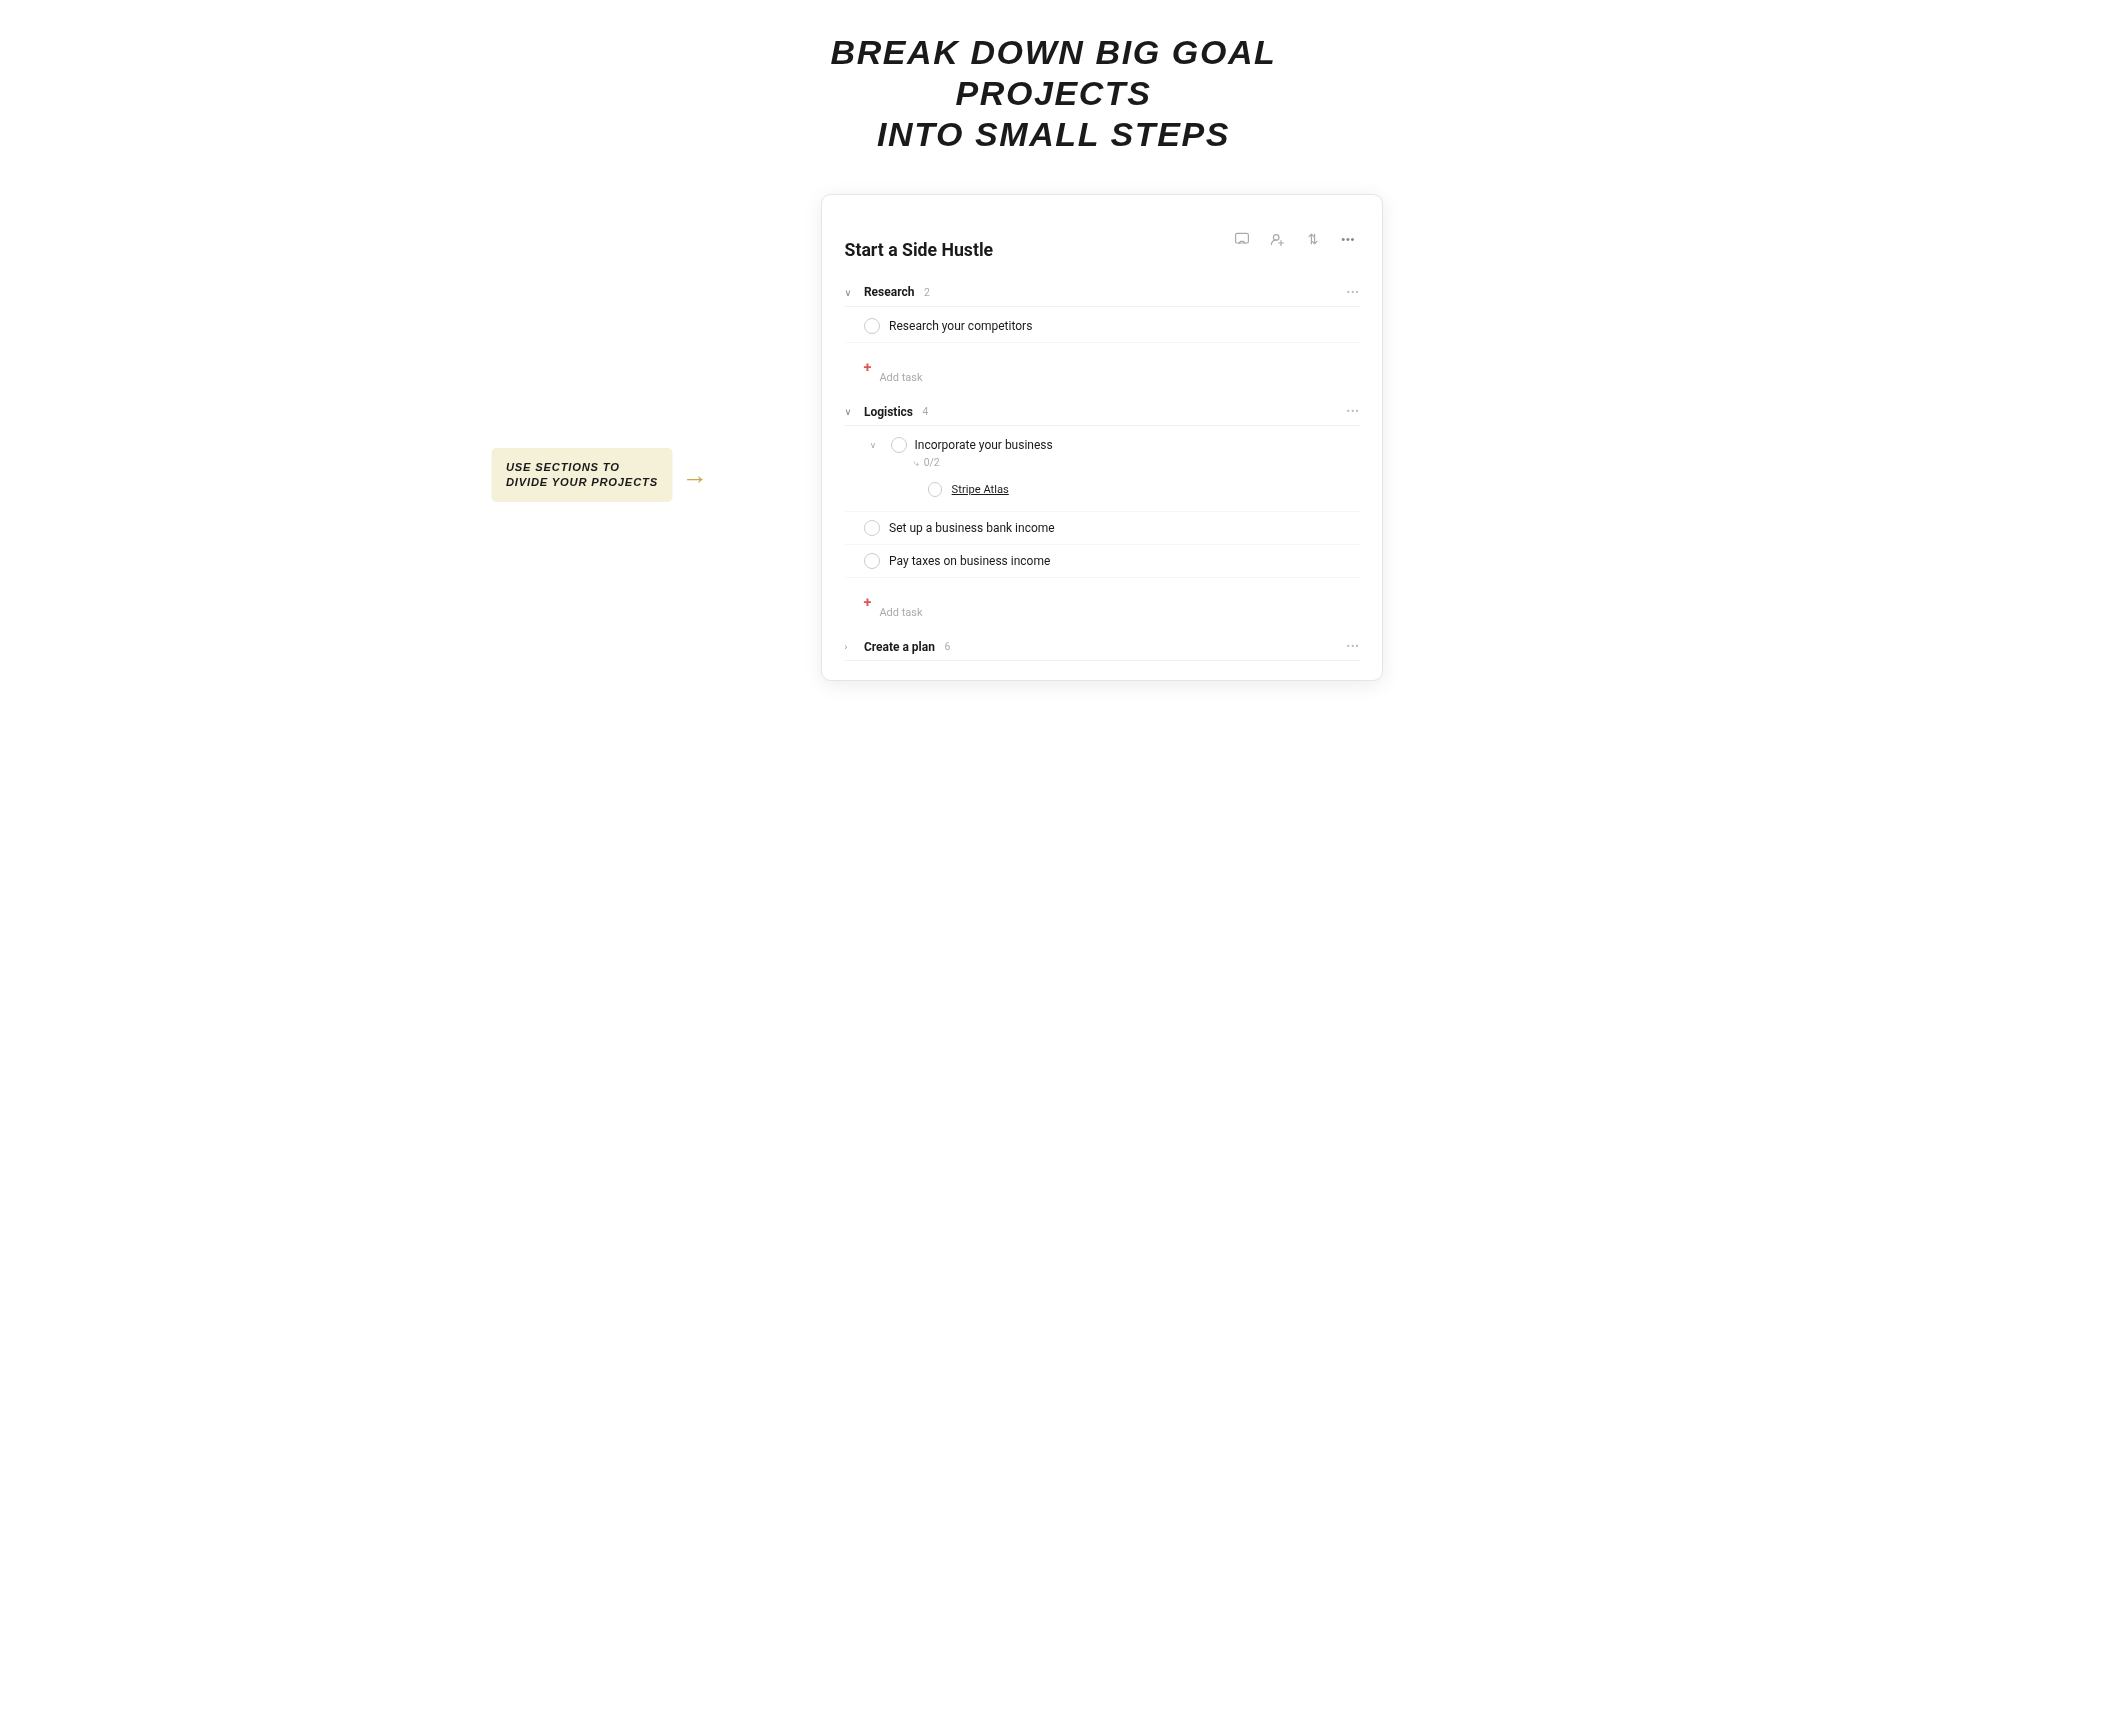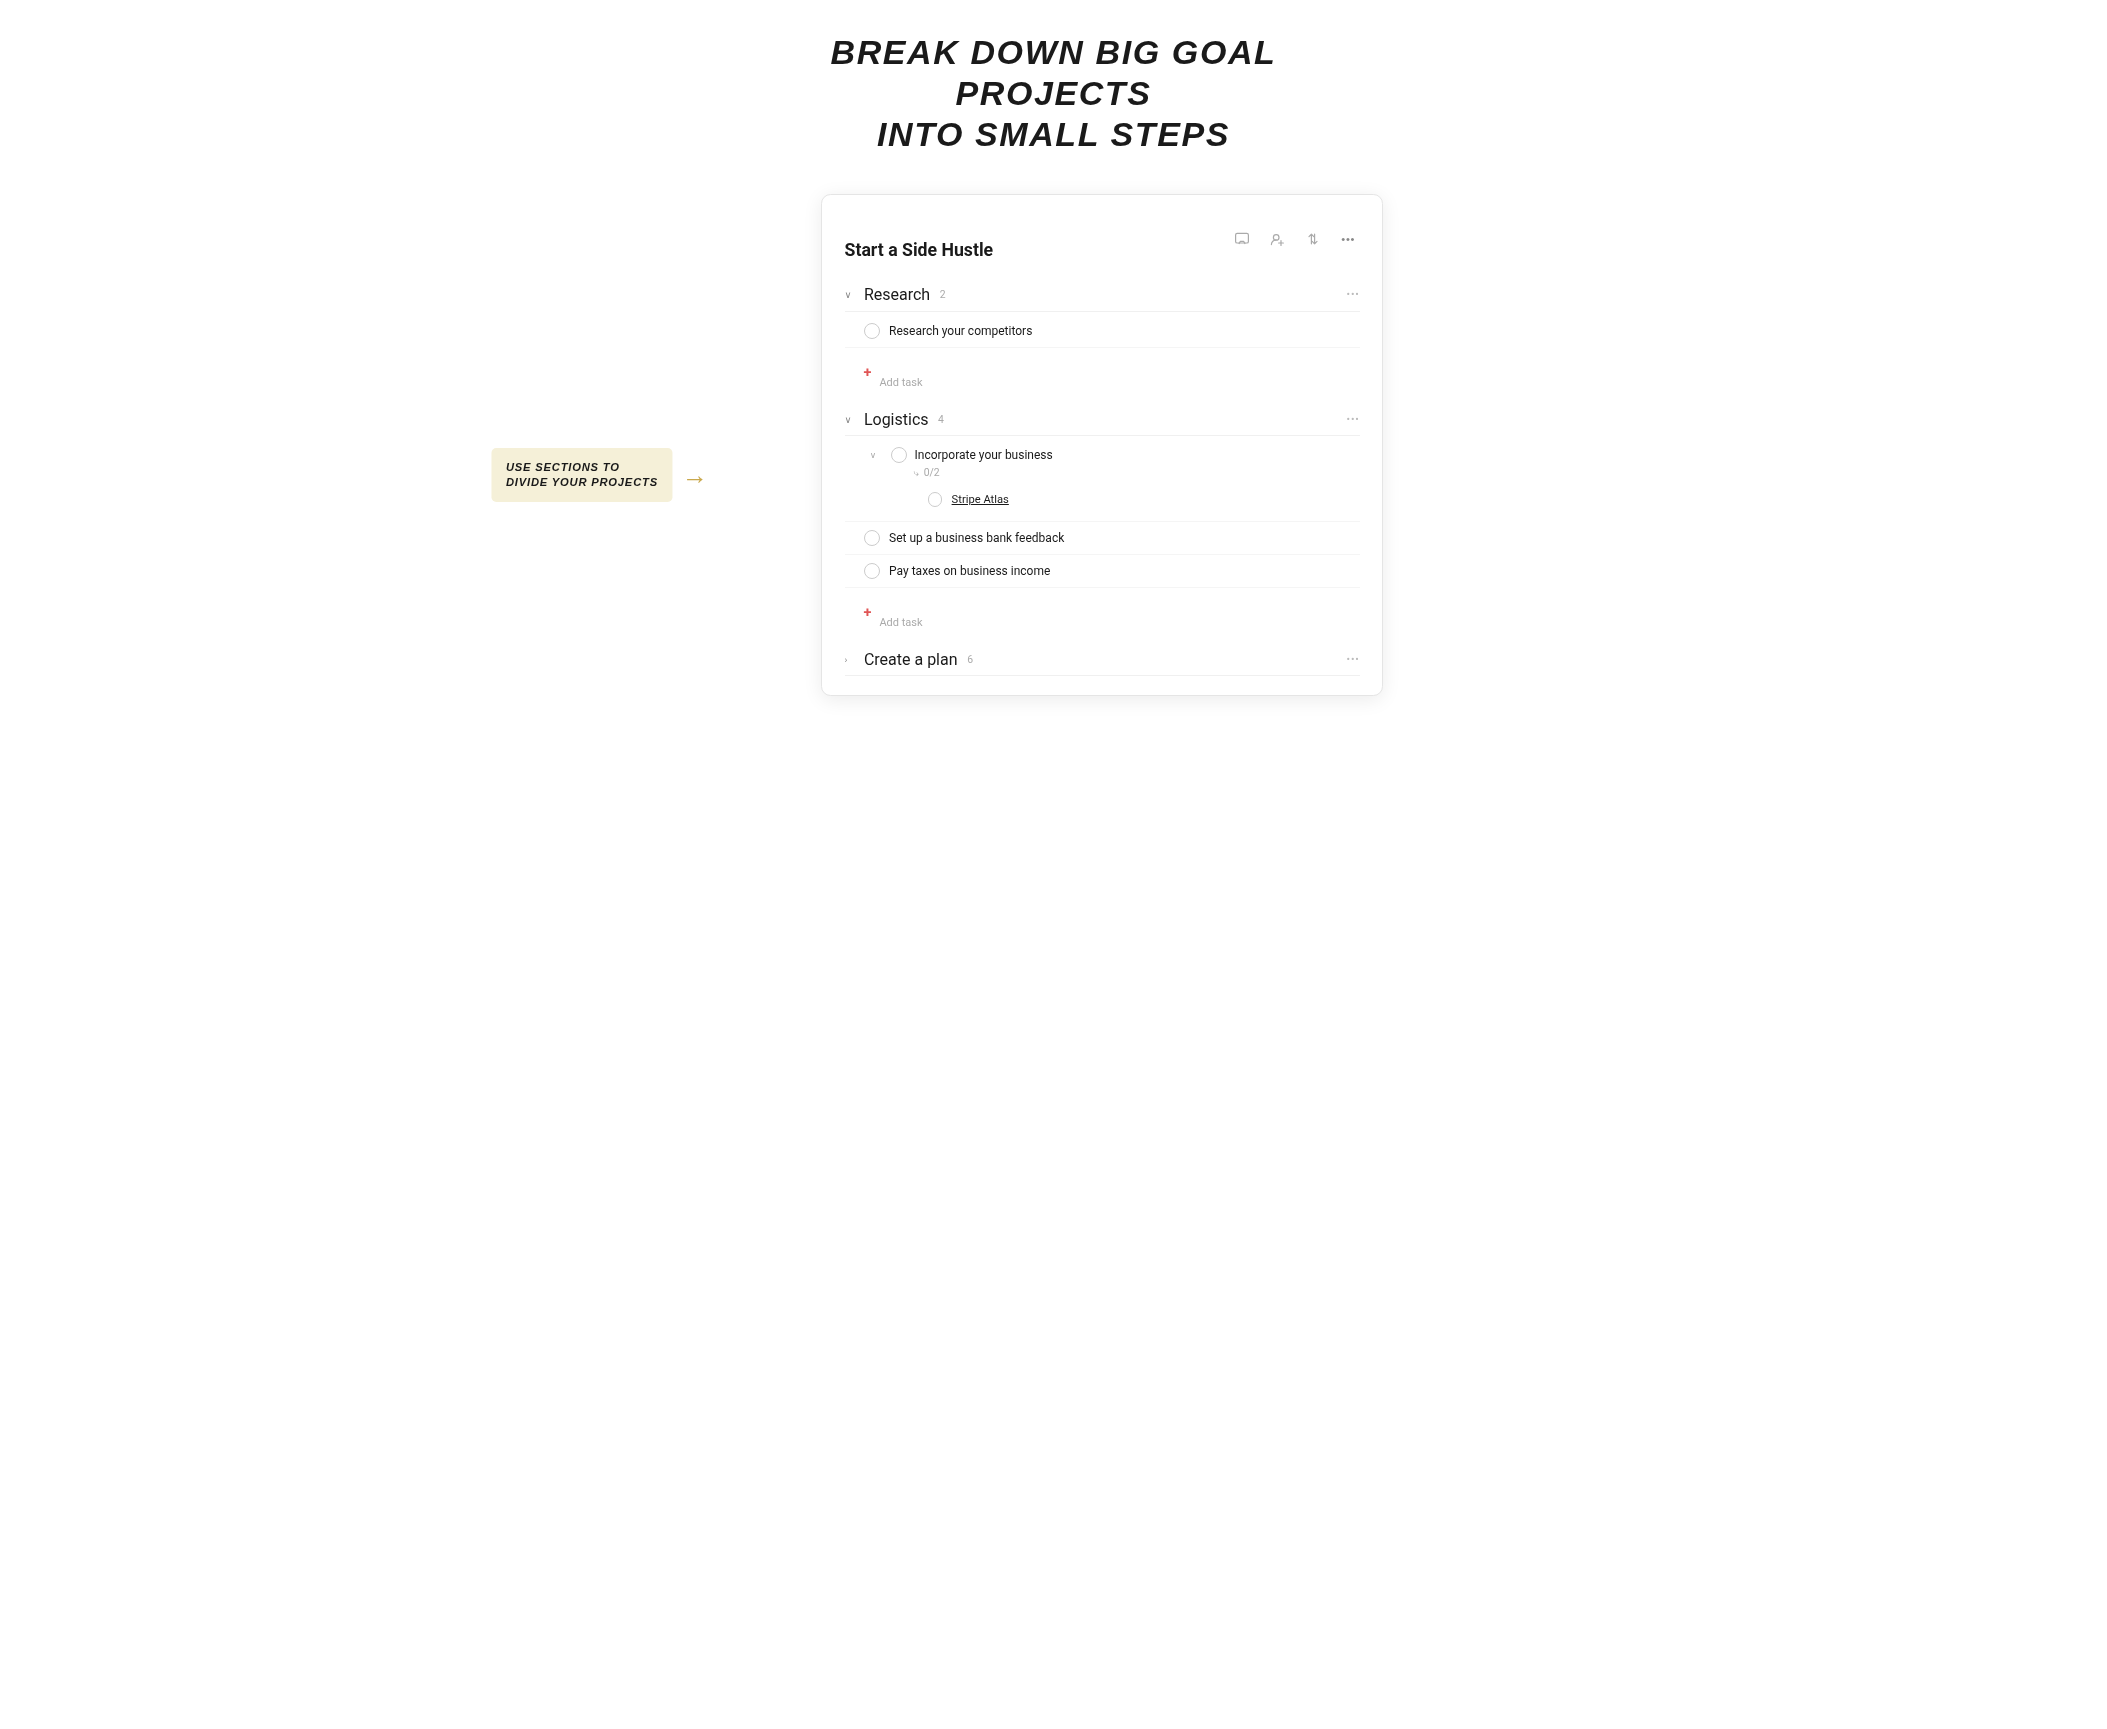--- a/index.html
+++ b/index.html
@@ -135,22 +135,22 @@
     }
 
     .chevron {
       font-size: 9.6px;
       color: #888;
       cursor: pointer;
       width: 13px;
     }
 
     .section-name {
-      font-weight: 400;
-      font-size: 16px;
+      font-weight: 700;
+      font-size: 12px;
       color: #1a1a1a;
     }
 
     .section-count {
       font-size: 10.4px;
       color: #aaa;
       margin-left: 3.2px;
     }
 
     .section-more {
@@ -360,21 +360,21 @@
           </div>
 
           <div class="subtask-item">
             <div class="subtask-checkbox"></div>
             <span class="subtask-text">Stripe Atlas</span>
           </div>
         </div>
 
         <div class="task-item">
           <div class="task-checkbox"></div>
-          <span class="task-text">Set up a business bank feedback</span>
+          <span class="task-text">Set up a business bank income</span>
         </div>
         <div class="task-item">
           <div class="task-checkbox"></div>
           <span class="task-text">Pay taxes on business income</span>
         </div>
         <div class="add-task">
           <span class="add-task-plus">+</span>
           <span class="add-task-text">Add task</span>
         </div>
       </div>

